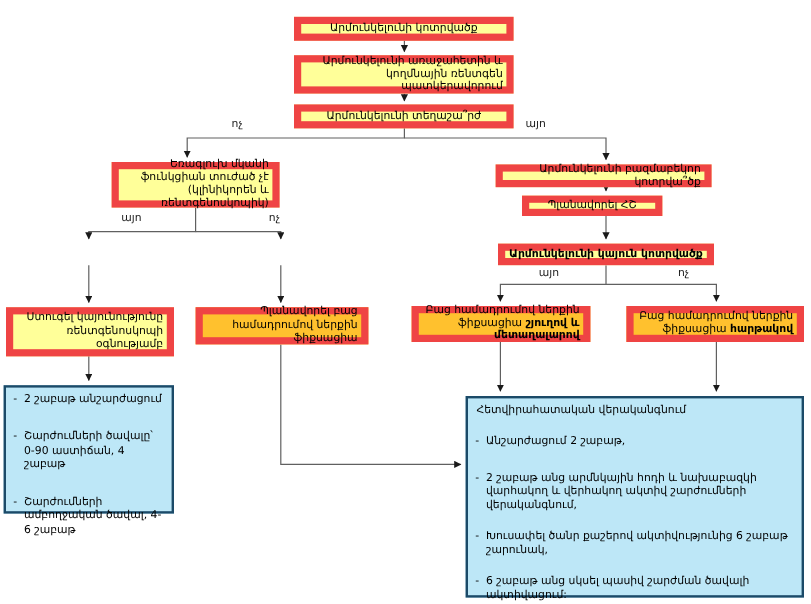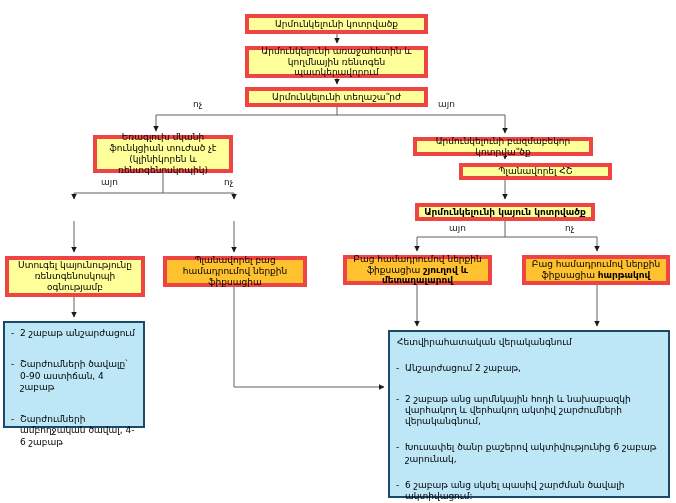--- a/index.html
+++ b/index.html
@@ -1,20 +1,20 @@
 <!DOCTYPE html>
 <html><head>
 <meta charset="utf-8">
 <style>
   html,body{margin:0;padding:0;background:#fff;}
   .canvas{position:relative;width:676px;height:503px;background:#ffffff;
           font-family:"DejaVu Sans",sans-serif;font-size:9px;color:#000;overflow:hidden;}
   svg.connectors{position:absolute;left:0;top:0;z-index:0;}
   .node{position:absolute;display:flex;align-items:center;justify-content:center;
-        text-align:center;background:#FFFF99;border:4px solid #ef4444;box-sizing:border-box;
+        text-align:right;background:#FFFF99;border:6px solid #ef4444;box-sizing:border-box;
         line-height:1.2;padding:1px 3px;z-index:1;}
   .node.orange{background:#FFC12E;}
   .panel{position:absolute;background:#BDE7F7;border:2px solid #1B4A68;box-sizing:border-box;
          padding:5px 6px;line-height:1.25;text-align:left;z-index:1;}
   .bullet{display:flex;}
   .bullet .dash{width:9px;flex:none;}
   .bullet .txt{flex:1;}
   .elabel{position:absolute;z-index:2;font-size:9px;color:#1a1a1a;}
   .panel-title{margin:0 0 0 1px;}
 </style>
@@ -78,21 +78,21 @@
   </div>
 
   <div class="node orange" style="left:163px;top:256px;width:144px;height:31px;">
     <span>Պլանավորել բաց համադրումով ներքին ֆիքսացիա</span>
   </div>
 
   <div class="node" style="left:413px;top:137px;width:180px;height:19px;">
     <span>Արմունկելունի բազմաբեկոր կոտրվա՞ծք</span>
   </div>
 
-  <div class="node" style="left:435px;top:163px;width:153px;height:17px;margin-left:24px;">
+  <div class="node" style="left:435px;top:163px;width:117px;height:17px;">
     <span>Պլանավորել ՀՇ</span>
   </div>
 
   <div class="node" style="left:415px;top:203px;width:180px;height:18px;font-weight:bold;">
     <span>Արմունկելունի կայուն կոտրվածք</span>
   </div>
 
   <span class="elabel" style="left:449px;top:223px;">այո</span>
   <span class="elabel" style="left:565px;top:223px;">ոչ</span>
 

